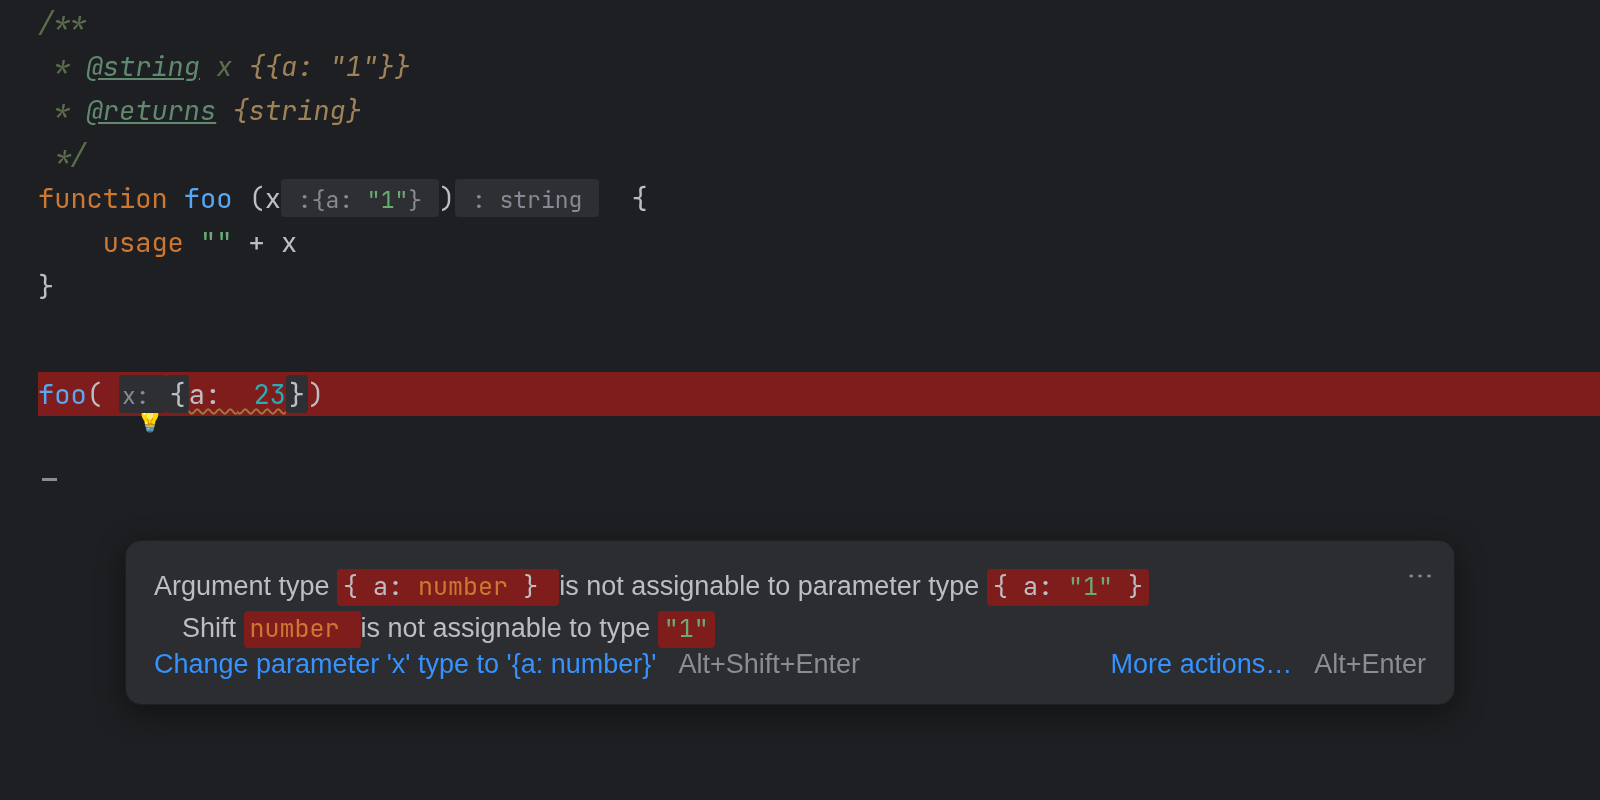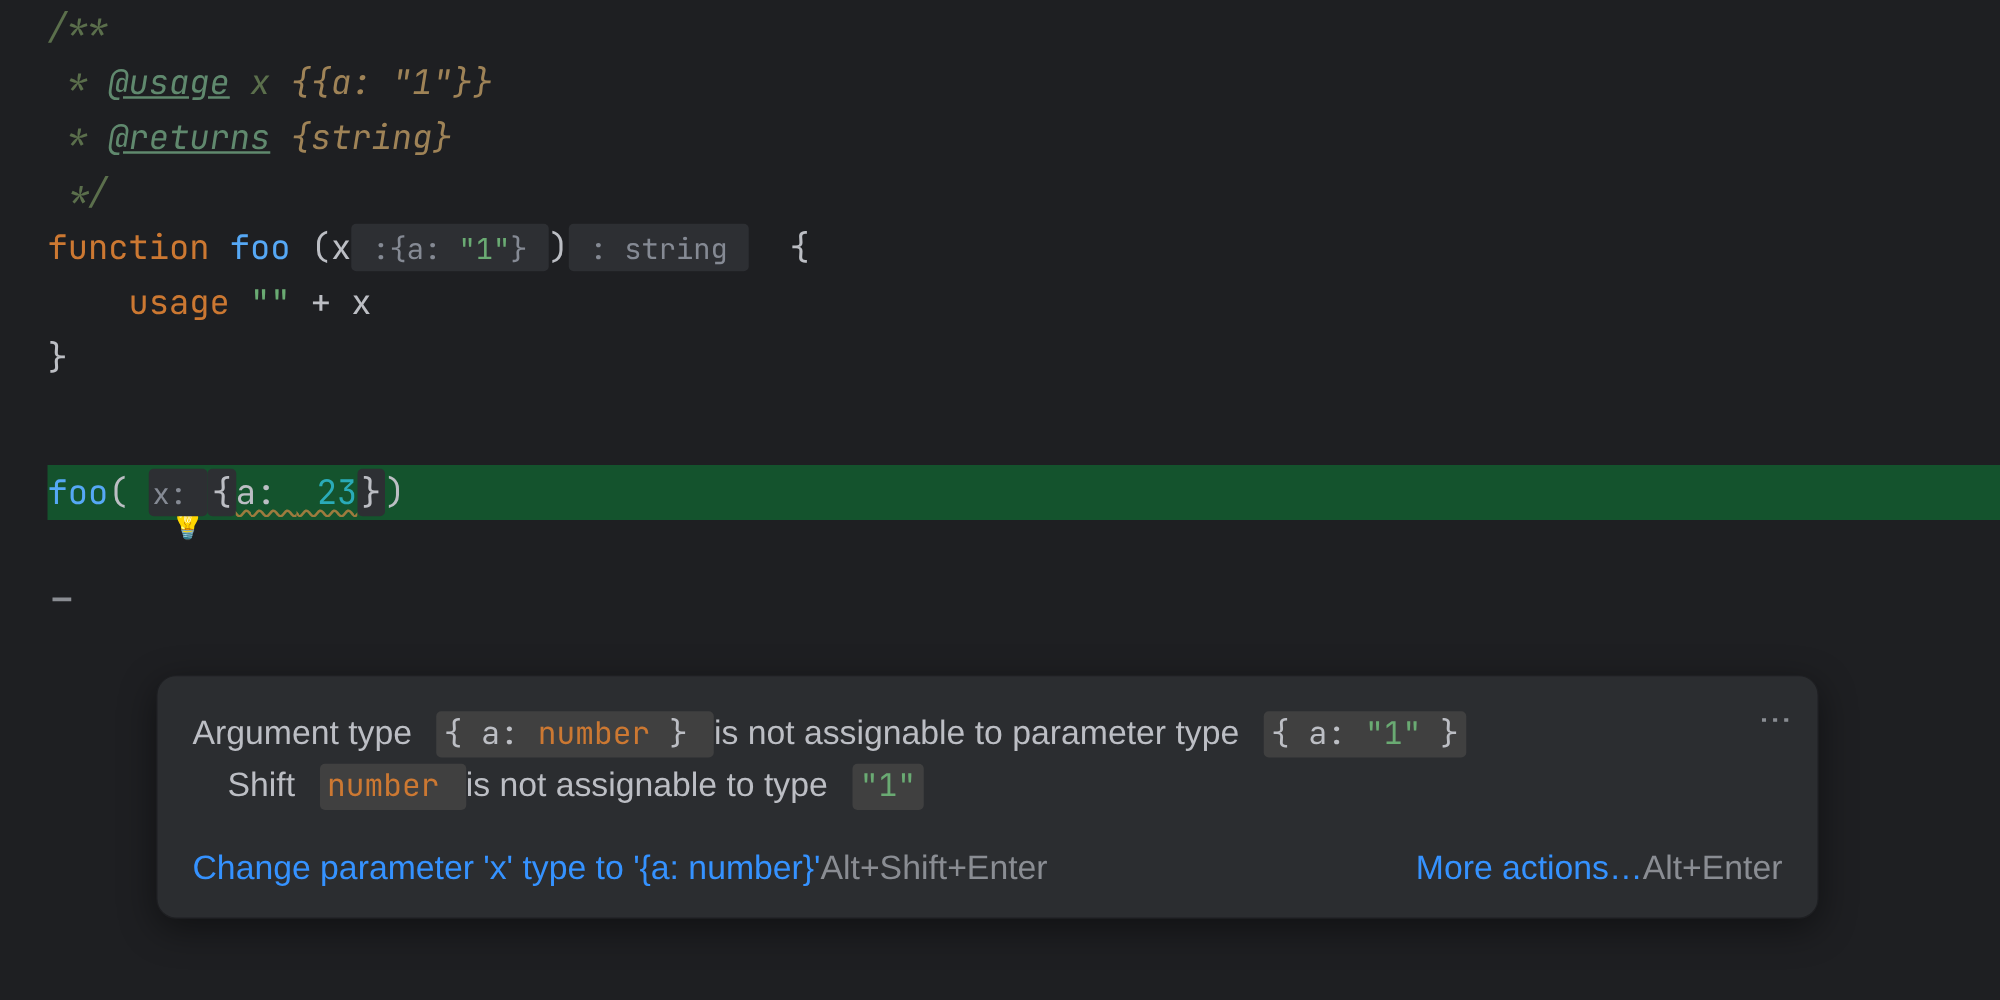--- a/index.html
+++ b/index.html
@@ -15,21 +15,21 @@
   .editor {
     padding-left: 38px;
     position: relative;
   }
   .line {
     height: 44px;
     line-height: 44px;
     white-space: pre;
   }
   .highlighted-line {
-    background: #14532d;
+    background: #7f1d1d;
   }
   .smaller { font-size: 23px; }
 
   
   .c-comment   { color: #5b6f4c; font-style: italic; }
   .c-doc-tag   { color: #60896e; font-style: italic; text-decoration: underline; }
   .c-doc-type  { color: #9f8357; font-style: italic; }
   .c-hint      { color: #808080; }
   .c-keyword   { color: #cc7832; }
   .c-fname     { color: #56a8f5; }
@@ -81,31 +81,30 @@
     border-radius: 16px;
     box-shadow: 0 8px 30px rgba(0,0,0,.45);
     padding: 24px 28px 24px 28px;
     font-family: -apple-system, "Segoe UI", sans-serif;
     font-size: 27px;
     color: #bcbec4;
   }
   .err-line { line-height: 42px; }
   .err-line.indent { padding-left: 28px; }
   .code-chip{
-    background: #404040;
+    background: #7f1d1d;
     border-radius: 4px;
     padding: 0 6px 3px 6px;
     font-family: "JetBrains Mono", "Consolas", monospace;
     font-size: 25px;
-    margin-left: 12px;
   }
   .actions{
-    margin-top: 30px;
     display: flex;
     align-items: flex-end;
+    gap: 22px;
   }
   .link { color: #3592ff; cursor: pointer; }
   .shortcut { color: #8a8d93; }
   .spacer { flex: 1 1 auto; }
   .kebab{
     position:absolute;
     right: 18px;
     top: 22px;
     color:#8a8d93;
     font-size: 26px;
@@ -114,21 +113,21 @@
     cursor: pointer;
   }
 </style>
 </head>
 <body>
 
 <div class="editor">
 
   <div class="line"><span class="c-comment">/**</span></div>
 
-  <div class="line"><span class="c-comment"> * </span><span class="c-doc-tag">@usage</span><span class="c-comment"> x </span><span class="c-doc-type">{{a: "1"}}</span></div>
+  <div class="line"><span class="c-comment"> * </span><span class="c-doc-tag">@string</span><span class="c-comment"> x </span><span class="c-doc-type">{{a: "1"}}</span></div>
 
   <div class="line"><span class="c-comment"> * </span><span class="c-doc-tag">@returns</span><span class="c-comment"> </span><span class="c-doc-type">{string}</span></div>
 
   <div class="line"><span class="c-comment"> */</span></div>
 
 
   <div class="line"><span class="c-keyword">function</span><span> </span><span class="c-fname">foo</span><span> </span><span class="c-text">(</span><span class="c-text">x</span><span class="inlay"><span class="inlay-inner"><span> :</span><span>{</span><span>a:</span><span class="c-str"> "1"</span><span>}</span><span> </span></span></span><span class="c-text">)</span><span class="inlay"><span class="inlay-inner"> : string </span></span><span>  </span><span class="c-brace">{</span></div>
 
   <div class="line"><span>    </span><span class="c-keyword">usage</span><span> </span><span class="c-str">""</span><span class="c-text"> + </span><span class="c-text">x</span></div>
 

